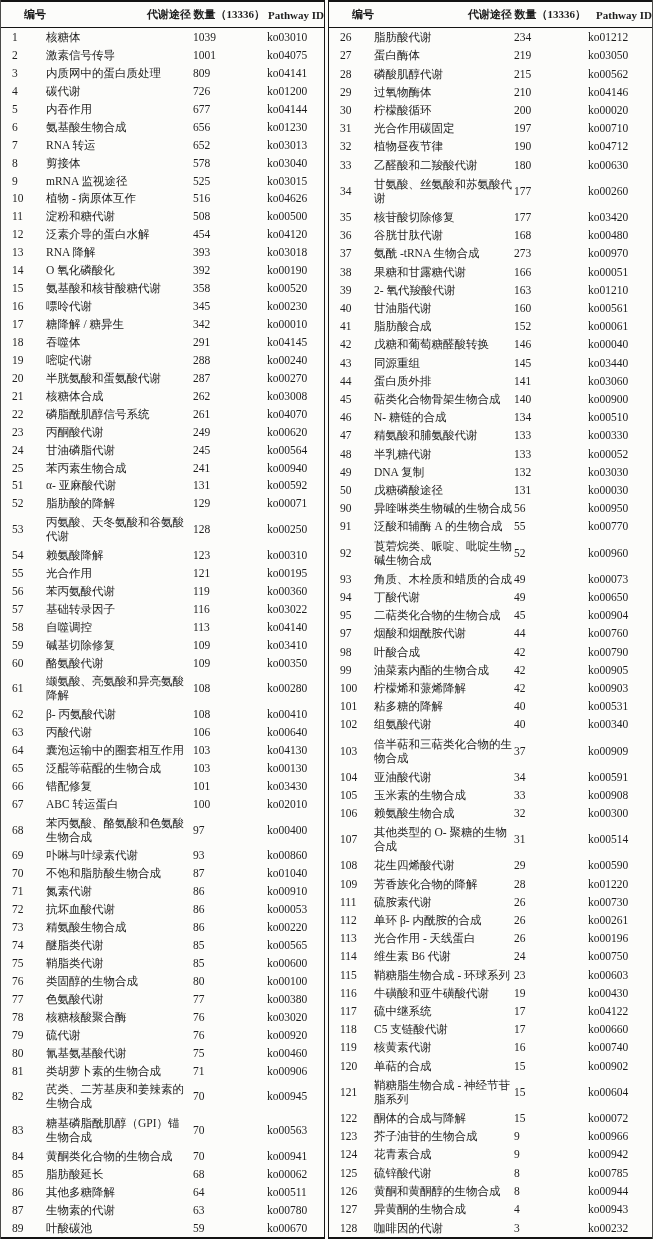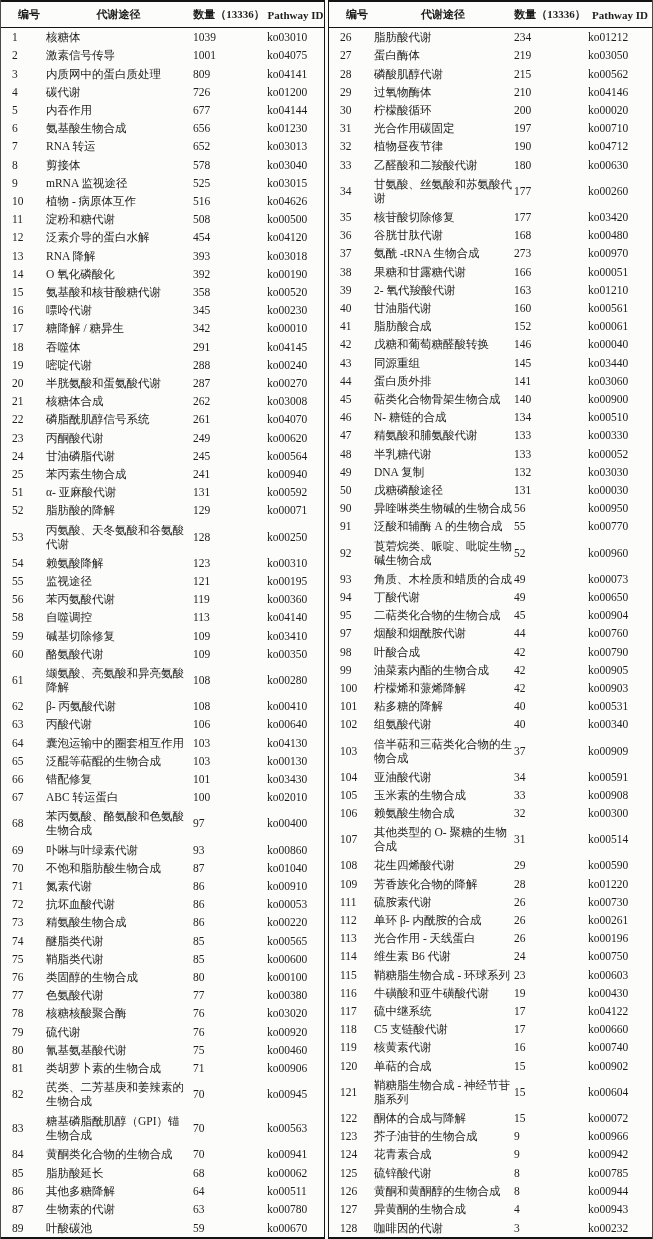--- a/index.html
+++ b/index.html
@@ -18,21 +18,21 @@
   .half.left{border-right:1px solid #161616;}
   .half.right{border-left:1px solid #161616;margin-left:3px;}
   table{
     width:100%;height:100%;
     border-collapse:collapse;table-layout:fixed;
     border-top:2px solid #141414;
     border-bottom:2px solid #141414;
   }
   thead th{
     border-bottom:1.5px solid #141414;
-    font-weight:bold;text-align:center;
+    font-weight:bold;text-align:right;
     font-size:11px;padding:5px 0 5px 0;
     white-space:nowrap;overflow:visible;
   }
   td{
     font-size:11.5px;line-height:1.22;
     vertical-align:middle;padding:1px 0;
     overflow:visible;word-break:break-all;
   }
   .col0{width:34px;padding-left:11px;}
   .left  .col1{width:145px;}
@@ -224,29 +224,35 @@
             <td class="col3">ko00250</td>
           </tr>
           <tr>
             <td class="col0">54</td>
             <td class="col1">赖氨酸降解</td>
             <td class="col2">123</td>
             <td class="col3">ko00310</td>
           </tr>
           <tr>
             <td class="col0">55</td>
-            <td class="col1">监视途径</td>
+            <td class="col1">光合作用</td>
             <td class="col2">121</td>
             <td class="col3">ko00195</td>
           </tr>
           <tr>
             <td class="col0">56</td>
             <td class="col1">苯丙氨酸代谢</td>
             <td class="col2">119</td>
             <td class="col3">ko00360</td>
+          </tr>
+          <tr>
+            <td class="col0">57</td>
+            <td class="col1">基础转录因子</td>
+            <td class="col2">116</td>
+            <td class="col3">ko03022</td>
           </tr>
           <tr>
             <td class="col0">58</td>
             <td class="col1">自噬调控</td>
             <td class="col2">113</td>
             <td class="col3">ko04140</td>
           </tr>
           <tr>
             <td class="col0">59</td>
             <td class="col1">碱基切除修复</td>

